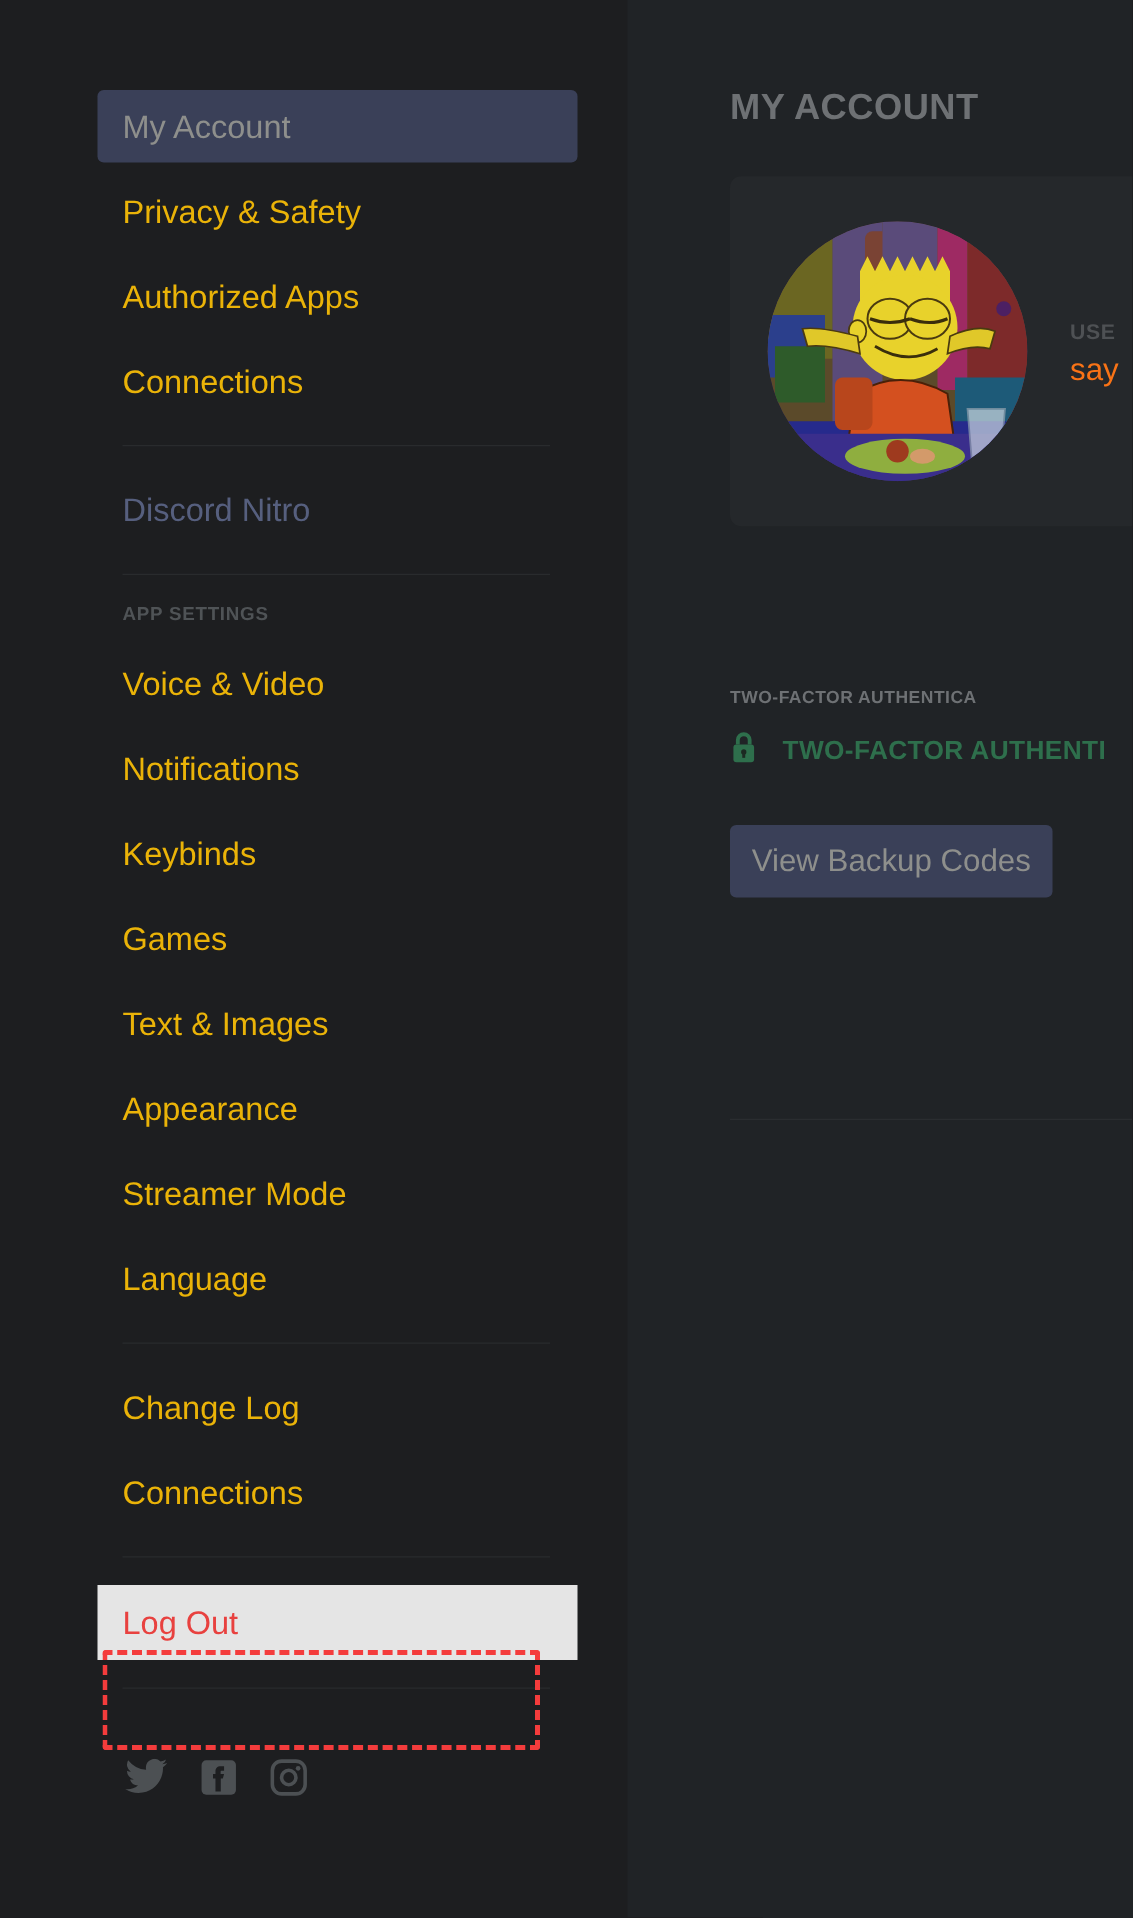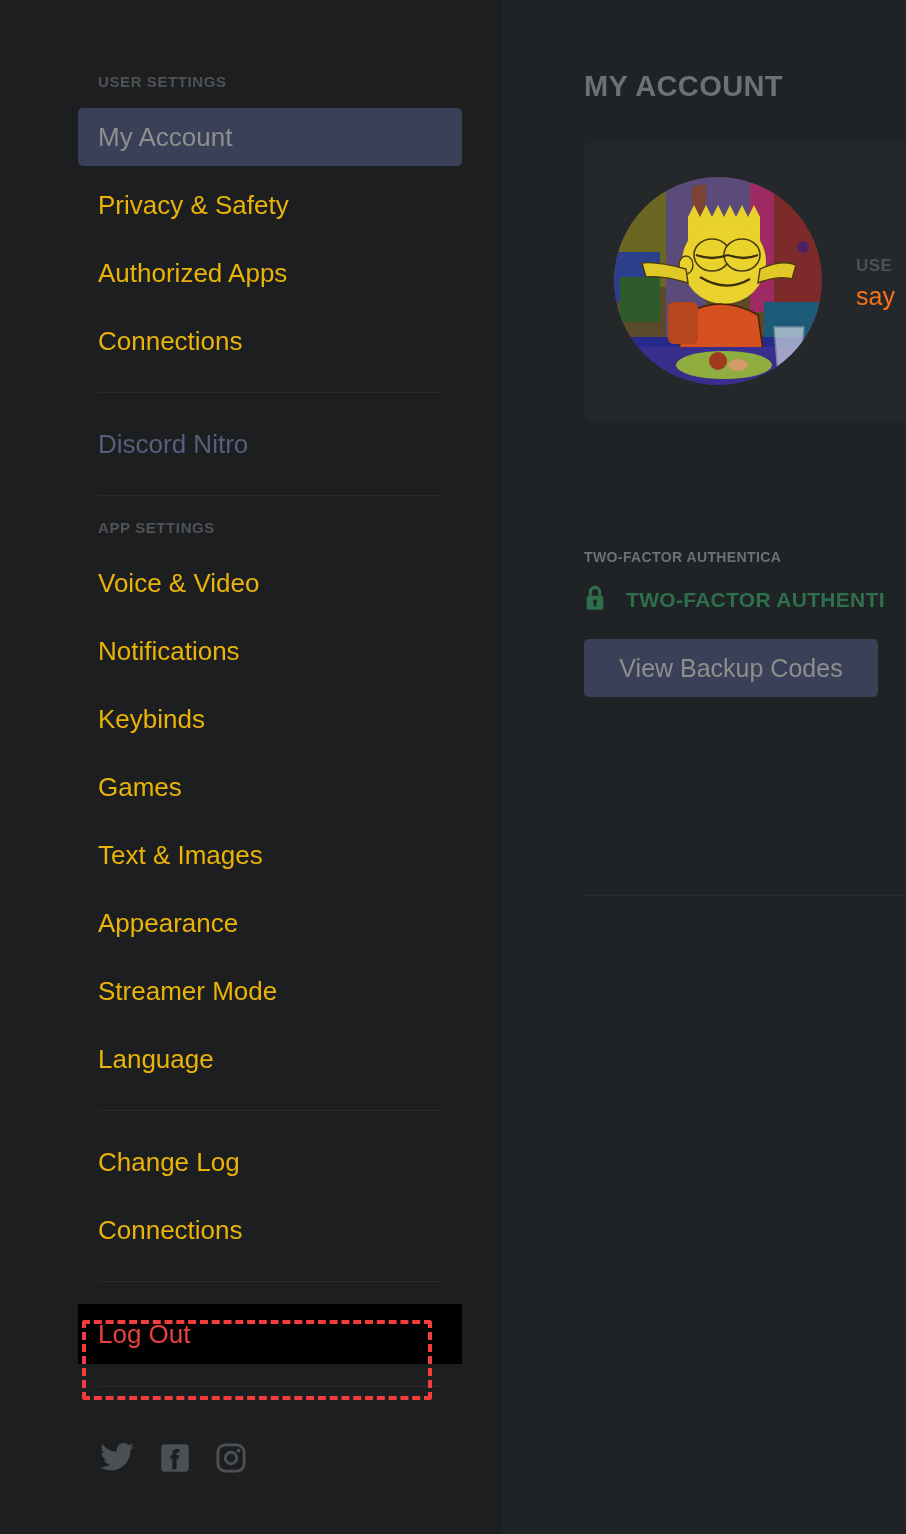--- a/index.html
+++ b/index.html
@@ -43,21 +43,21 @@
     line-height:1;
     white-space:nowrap;
   }
   .nav-item.selected {
     background:#3a4058;
     color:#8e8f8c;
   }
   .nav-item.nitro { color:#565f7e; }
   .nav-item.logout {
     color:#e8413f;
-    background:#000000;
+    background:#e5e5e5;
     margin-bottom:0;
     border-radius:0;
     margin-left:78px;
     margin-right:40px;
     height:60px;
   }
   .divider {
     height:1px;
     background:#292b2d;
     margin:22px 62px 22px 98px;
@@ -147,47 +147,46 @@
     margin-top:20px;
     white-space:nowrap;
   }
   .tfa-status .label {
     color:#2e6f4c;
     font-size:21px;
     font-weight:700;
     letter-spacing:0.3px;
   }
   .btn-primary {
-    margin-top:24px;
+    margin-top:44px;
     background:#3a4058;
     color:#8e8f8c;
     border:none;
     border-radius:5px;
     height:58px;
-    width:294px;
+    width:258px;
     font-size:25px;
     font-family:"Liberation Sans", sans-serif;
     cursor:pointer;
   }
   .main-divider {
     position:absolute;
     left:82px; right:0;
     top:895px;
     height:1px;
     background:#2a2d30;
   }
 </style>
 </head>
 <body>
 
 <div id="app">
 
   <div class="sidebar">
 
-    <div class="section-header">USER SETTINGS</div>
 
     <div class="nav-item selected">
       <span>My Account</span>
     </div>
     <div class="nav-item">
       <span>Privacy &amp; Safety</span>
     </div>
     <div class="nav-item">
       <span>Authorized Apps</span>
     </div>

